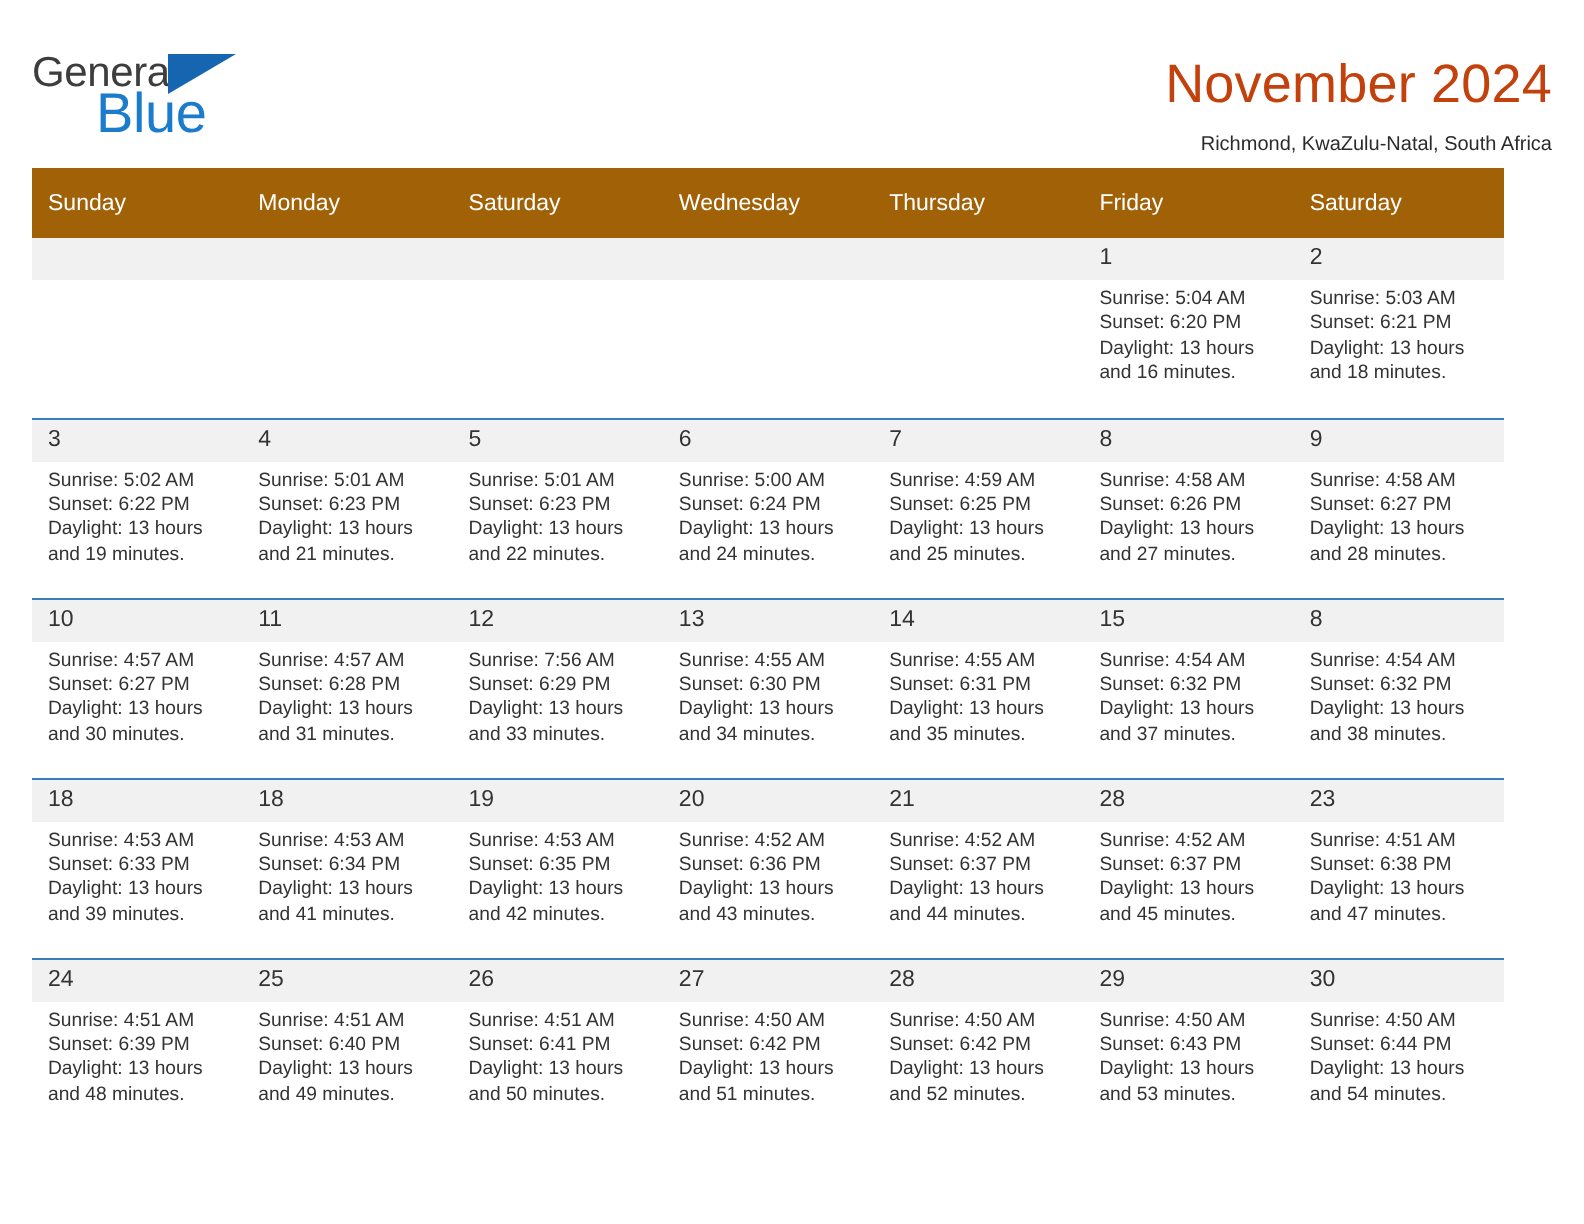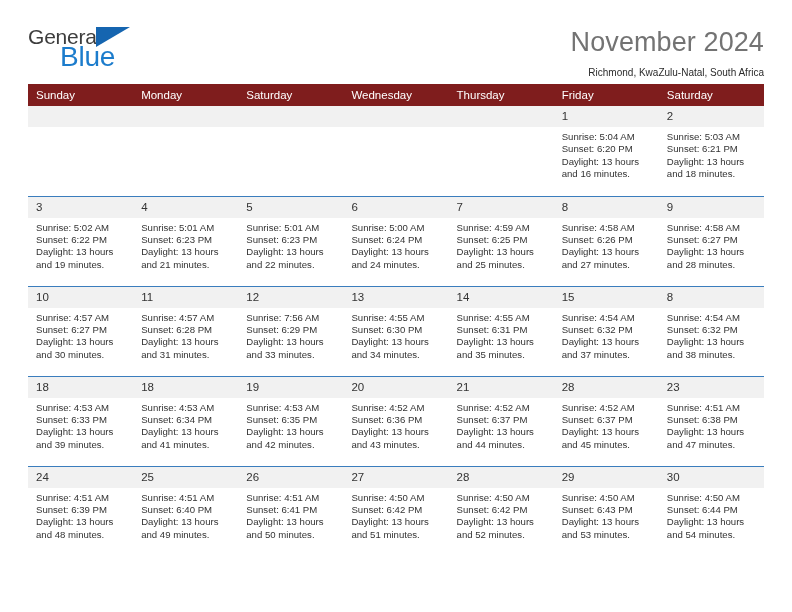--- a/index.html
+++ b/index.html
@@ -7,21 +7,21 @@
     width: 792px;
     height: 612px;
     background: #ffffff;
     font-family: "Liberation Sans", sans-serif;
     color: #222222;
   }
   .page {
     width: 792px;
     height: 612px;
     position: relative;
-    padding: 0 28px;
+    padding: 0 16px;
   }
 
   
   .top {
     display: flex;
     align-items: flex-start;
     justify-content: space-between;
     padding-top: 26px;
     height: 78px;
   }
@@ -54,46 +54,46 @@
     width: 0;
     height: 0;
     border-left: 34px solid #1565b0;
     border-bottom: 20px solid transparent;
   }
 
   .titles { text-align: right; }
   .cal-title {
     font-size: 27px;
     font-weight: normal;
-    color: #737373;
+    color: #c2410c;
     line-height: 32px;
     letter-spacing: 0.1px;
   }
   .cal-sub {
     font-size: 10px;
     color: #2b2b2b;
     line-height: 20px;
     margin-top: 5px;
   }
 
   
   table.cal {
     width: 736px;
     border-collapse: collapse;
     table-layout: fixed;
     margin-top: 6px;
   }
   table.cal th {
-    background: #7f1d1d;
+    background: #a16207;
     color: #ffffff;
     font-size: 11.5px;
     font-weight: normal;
     text-align: left;
     padding: 5px 0 5px 8px;
-    height: 22px;
+    height: 35px;
     line-height: 12px;
   }
   table.cal td {
     vertical-align: top;
     width: 105.14px;
     height: 90px;
     padding: 0;
     border-top: 1px solid #3a7dbd;
     background: #ffffff;
   }

